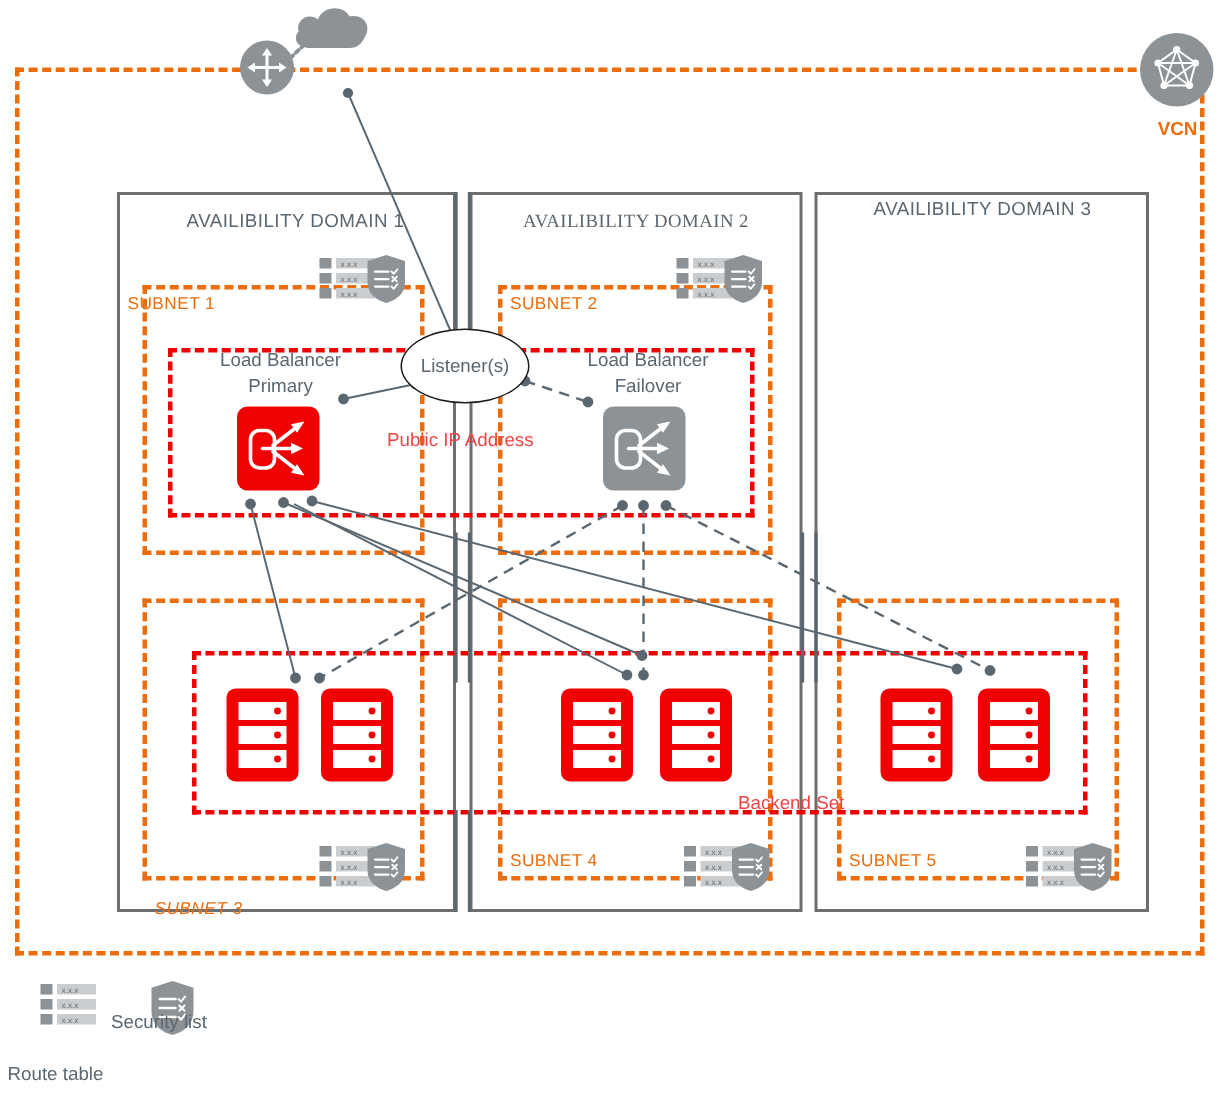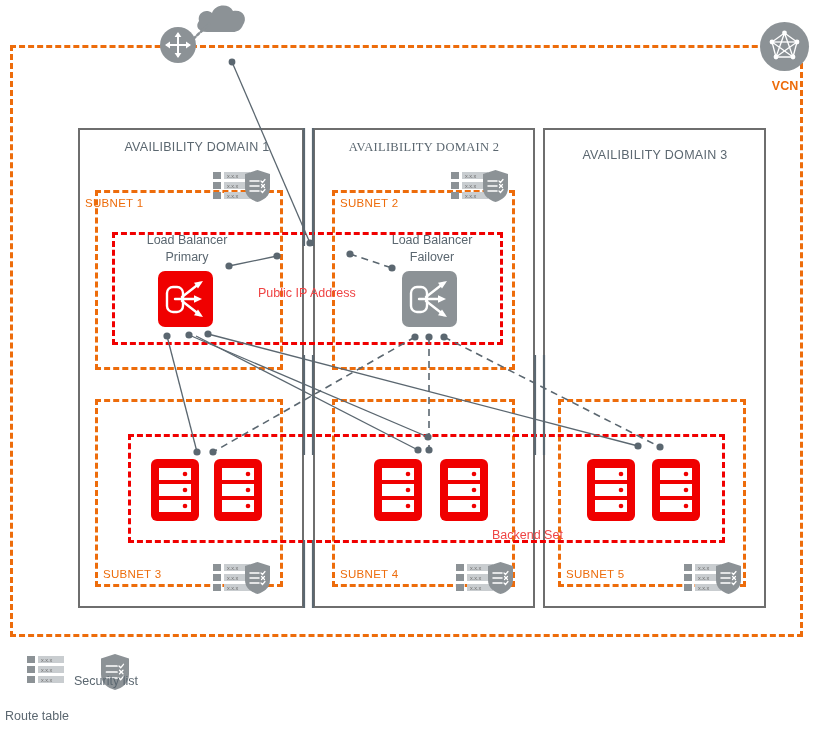--- a/index.html
+++ b/index.html
@@ -108,30 +108,30 @@
 
   <div class="abs vcn-box" style="left:10px; top:45px; width:793px; height:592px;"></div>
 
   <div class="abs ad-box" style="left:78px; top:128px; width:226px; height:480px;"></div>
   <div class="abs ad-label" style="left:117px; top:140px; width:160px; text-align:center;">AVAILIBILITY DOMAIN 1</div>
 
   <div class="abs ad-box" style="left:313px; top:128px; width:222px; height:480px;"></div>
   <div class="abs ad-label" style="left:344px; top:140px; width:160px; text-align:center;font-family:Liberation Serif, serif;">AVAILIBILITY DOMAIN 2</div>
 
   <div class="abs ad-box" style="left:543px; top:128px; width:223px; height:480px;"></div>
-  <div class="abs ad-label" style="left:575px; top:148px; width:160px; text-align:center;">AVAILIBILITY DOMAIN 3</div>
+  <div class="abs ad-label" style="left:575px; top:132px; width:160px; text-align:center;">AVAILIBILITY DOMAIN 3</div>
 
   <div class="abs subnet-box" style="left:95px; top:190px; width:188px; height:180px;"></div>
   <div class="abs subnet-label" style="left:85px; top:197px;">SUBNET 1</div>
 
   <div class="abs subnet-box" style="left:332px; top:190px; width:183px; height:180px;"></div>
   <div class="abs subnet-label" style="left:340px; top:197px;">SUBNET 2</div>
 
   <div class="abs subnet-box" style="left:95px; top:399px; width:188px; height:188px;"></div>
-  <div class="abs subnet-label" style="left:103px; top:568px;">SUBNET 3</div>
+  <div class="abs subnet-label" style="left:103px; top:600px;font-style:italic;">SUBNET 3</div>
 
   <div class="abs subnet-box" style="left:332px; top:399px; width:183px; height:188px;"></div>
   <div class="abs subnet-label" style="left:340px; top:568px;">SUBNET 4</div>
 
   <div class="abs subnet-box" style="left:558px; top:399px; width:188px; height:188px;"></div>
   <div class="abs subnet-label" style="left:566px; top:568px;">SUBNET 5</div>
 
   <div class="abs red-box" style="left:112px; top:232px; width:391px; height:113px;"></div>
   <div class="abs red-label" style="left:258px; top:286px;">Public IP Address</div>
 
@@ -399,20 +399,23 @@
       </g>
       <g stroke="#ffffff" stroke-width="1.2" fill="none" stroke-linecap="round">
         <polyline points="16,11 17.5,12.5 20,9.5"></polyline>
         <line x1="16.5" y1="14.5" x2="19.5" y2="17.5"></line>
           <line x1="19.5" y1="14.5" x2="16.5" y2="17.5"></line>
         <polyline points="16,21 17.5,22.5 20,19.5"></polyline>
       </g>
     </svg>
   </div>
 
+  <div class="abs listener-ellipse" style="left:267px; top:219px; width:86px; height:50px;">
+    <span>Listener(s)</span>
+  </div>
 
   <div class="abs gray-label" style="left:137px; top:232px; width:100px;">
     <span>Load Balancer</span><br>
     <span>Primary</span>
   </div>
   <div class="abs lb-tile lb-primary" style="left:158px; top:271px; width:55px; height:56px;">
     <svg width="55" height="56" viewBox="0 0 55 56">
       <g stroke="#ffffff" stroke-width="2.4" fill="none" stroke-linecap="round">
         <rect x="9" y="16" width="16" height="25" rx="6"></rect>
         <line x1="17" y1="28" x2="37" y2="28"></line>

